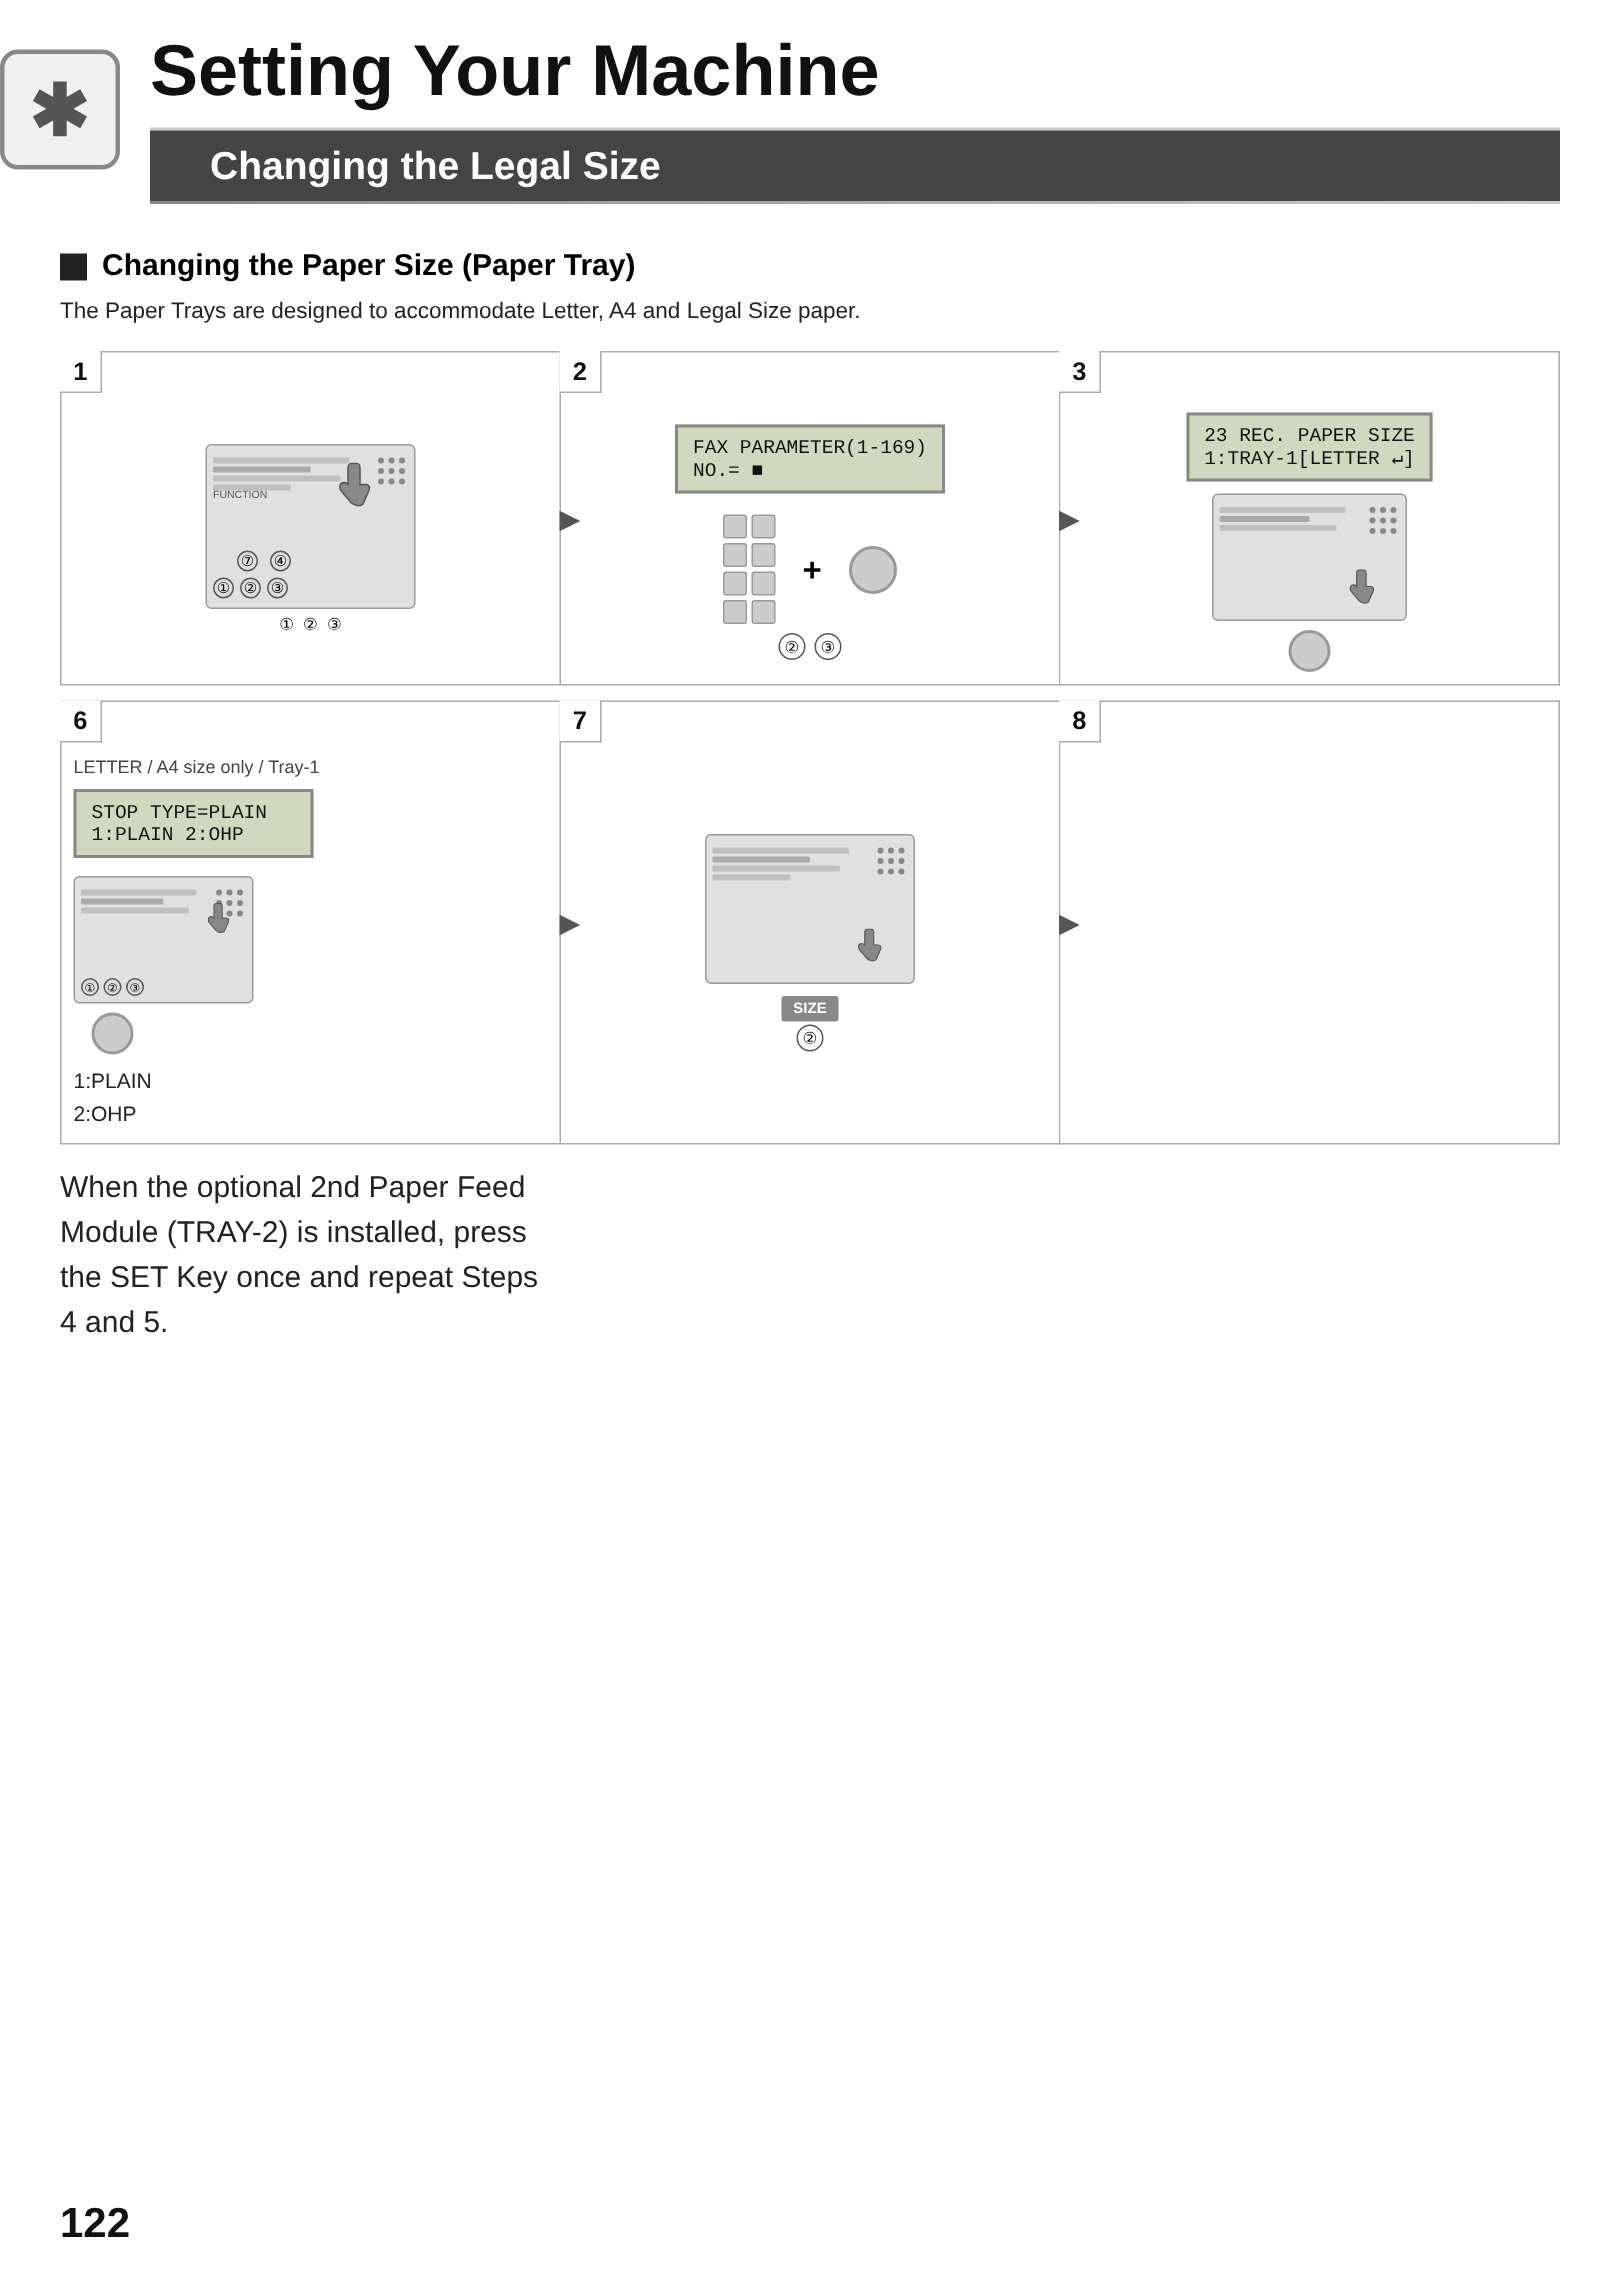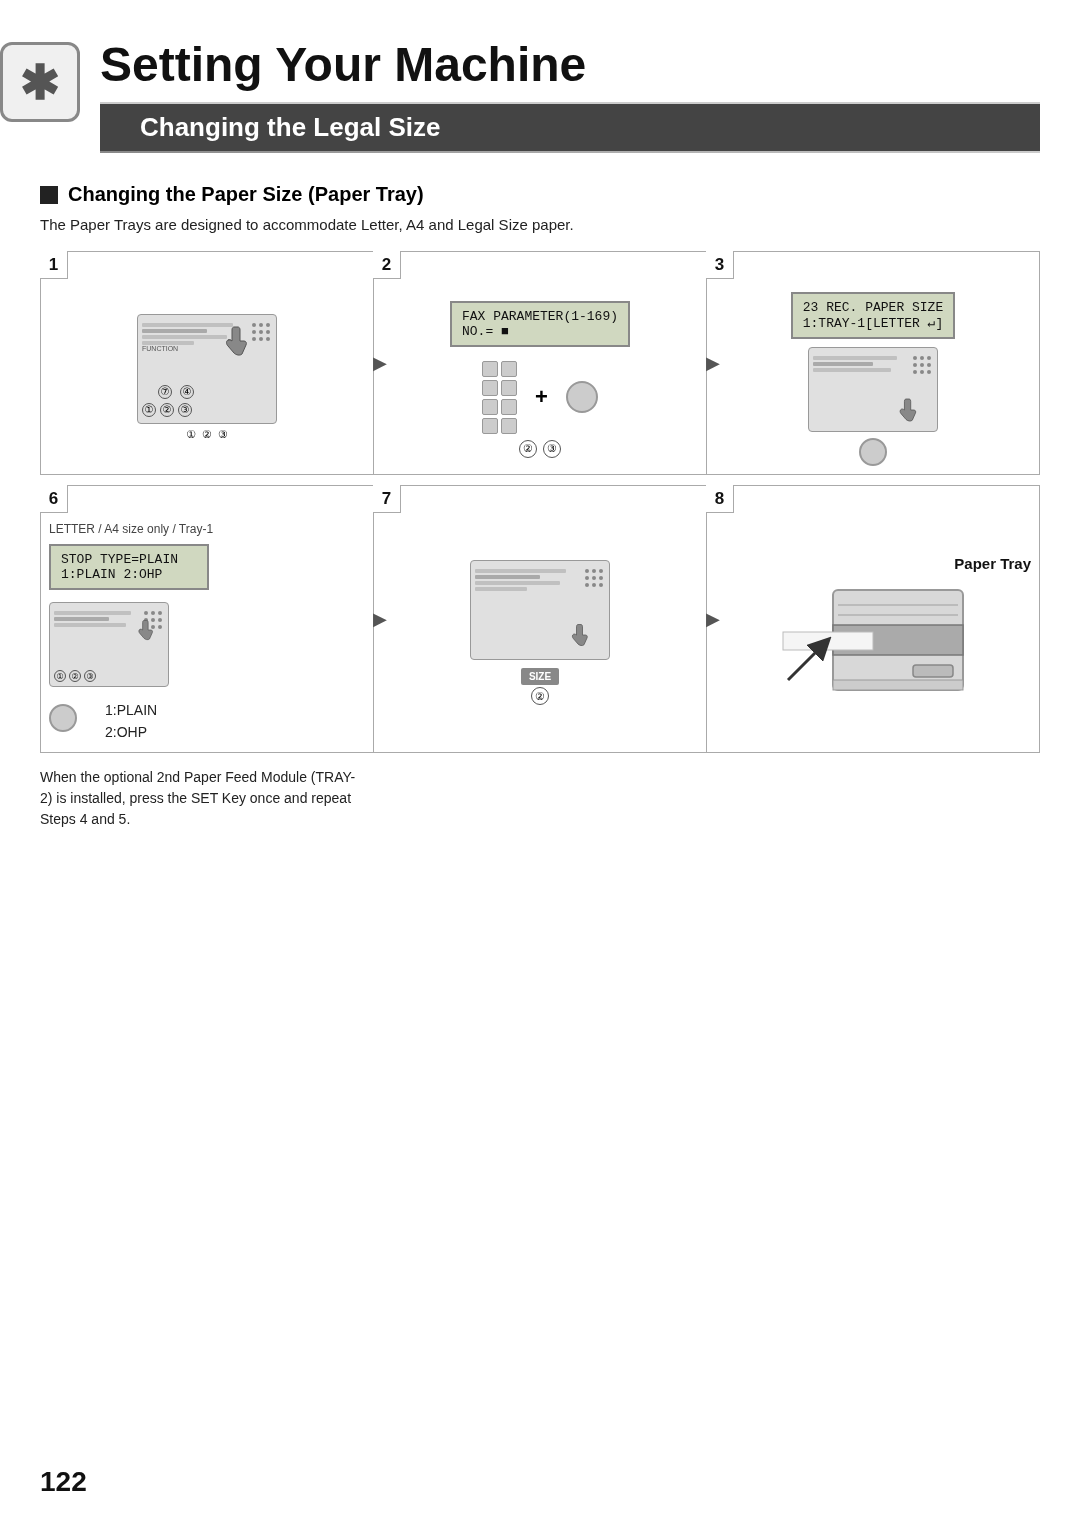--- a/index.html
+++ b/index.html
@@ -157,21 +157,21 @@
     }
 
     .step-labels {
       display: flex;
       gap: 6px;
       margin-top: 4px;
     }
 
     
     .bottom-note {
-      font-size: 14px;
+      font-size: 20px;
       color: #222;
       margin-top: 14px;
       max-width: 320px;
       line-height: 1.5;
     }
 
     .plain-ohp {
       margin-top: 6px;
       font-size: 14px;
       color: #222;
@@ -300,21 +300,21 @@
   </style>
 </head>
 <body>
 
 <div class="header-wrapper">
   <div class="header-left">
     <div class="header-icon">
       <span>✱</span>
     </div>
   </div>
-  <div style="flex:1; padding: 20px 40px 10px 0; margin-top: 17px;">
+  <div style="flex:1; padding: 20px 40px 10px 0;">
     <div style="display:flex; align-items:center; padding-bottom:10px; border-bottom:2px solid #ccc;">
       <span class="page-title">Setting Your Machine</span>
     </div>
     <div class="section-banner" style="margin:0;">
       <span>Changing the Legal Size</span>
     </div>
     <div class="header-divider" style="margin:0;"></div>
   </div>
 </div>
 
@@ -508,21 +508,21 @@
             </div>
 
             <div style="position:absolute; top:16px; right:14px;">
               <svg width="20" height="22" viewBox="0 0 28 32" fill="none">
                 <path d="M14 2 C14 2 12 2 12 5 L12 16 C12 16 10 14 8 15 C6 16 6 19 8 21 L14 28 C16 30 20 31 22 29 L26 20 C27 18 26 16 24 16 L20 16 L20 5 C20 2 18 2 18 2 Z" fill="#888" stroke="#555" stroke-width="1"></path>
               </svg>
             </div>
           </div>
         </div>
 
-        <div style="margin-top:6px; display:flex; flex-direction:row; align-items:center;gap:28px;">
+        <div style="margin-top:6px; display:flex; flex-direction:column; align-items:center;">
           <div style="width:28px; height:28px; background:#ccc; border:2px solid #999; border-radius:50%;"></div>
           <div class="plain-ohp">
             <div>1:PLAIN</div>
             <div>2:OHP</div>
           </div>
         </div>
       </div>
       <div class="step-arrow" style="right:-16px;">▶</div>
     </div>
 
@@ -562,46 +562,20 @@
         <div class="stop-btn">
           <div class="stop-btn-rect">SIZE</div>
           <span style="font-size:11px; border:1px solid #555; border-radius:50%; width:18px; height:18px; display:inline-flex; align-items:center; justify-content:center;">②</span>
         </div>
       </div>
       <div class="step-arrow" style="right:-16px;">▶</div>
     </div>
 
     <div class="step-box" style="position:relative; min-height:200px;">
       <div class="step-number">8</div>
-      <div class="step-content" style="position:relative;">
-        <div style="font-size:15px; font-weight:bold; color:#111; margin-bottom:8px; align-self:flex-end;">Paper Tray</div>
-
-        <svg width="200" height="130" viewBox="0 0 200 130">
-
-          <rect x="60" y="10" width="130" height="100" rx="5" fill="#d8d8d8" stroke="#999" stroke-width="2"></rect>
-
-          <rect x="60" y="45" width="130" height="30" fill="#aaa" stroke="#777" stroke-width="1.5"></rect>
-
-          <rect x="10" y="52" width="90" height="18" fill="#f5f5f5" stroke="#bbb" stroke-width="1"></rect>
-
-          <path d="M15 100 L50 65" stroke="#333" stroke-width="3" marker-end="url(#arrow)"></path>
-          <defs>
-            <marker id="arrow" markerWidth="8" markerHeight="8" refX="4" refY="4" orient="auto">
-              <path d="M0,0 L8,4 L0,8 Z" fill="#333"></path>
-            </marker>
-          </defs>
-
-          <rect x="60" y="100" width="130" height="10" rx="0" fill="#ccc" stroke="#999" stroke-width="1"></rect>
-
-          <rect x="140" y="85" width="40" height="12" rx="3" fill="#bbb" stroke="#888" stroke-width="1.5"></rect>
-
-          <line x1="65" y1="25" x2="185" y2="25" stroke="#bbb" stroke-width="2"></line>
-          <line x1="65" y1="35" x2="185" y2="35" stroke="#bbb" stroke-width="2"></line>
-        </svg>
-      </div>
     </div>
 
   </div>
 
   <p class="bottom-note">When the optional 2nd Paper Feed Module (TRAY-2) is installed, press the SET Key once and repeat Steps 4 and 5.</p>
 
 </div>
 
 <div class="page-number">122</div>
 

